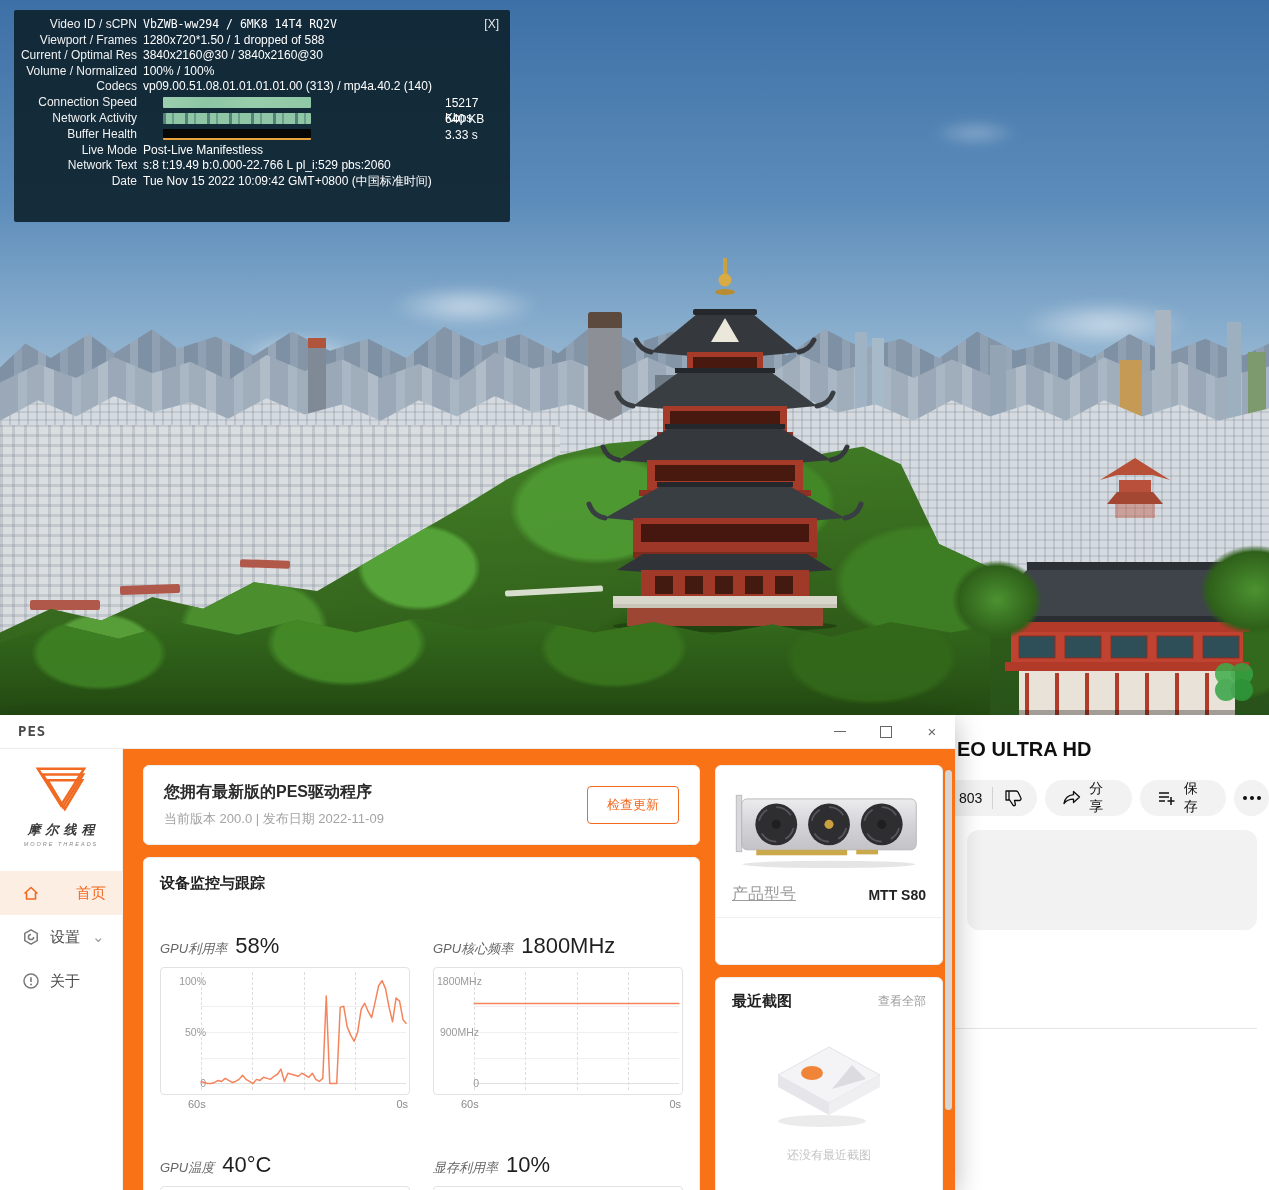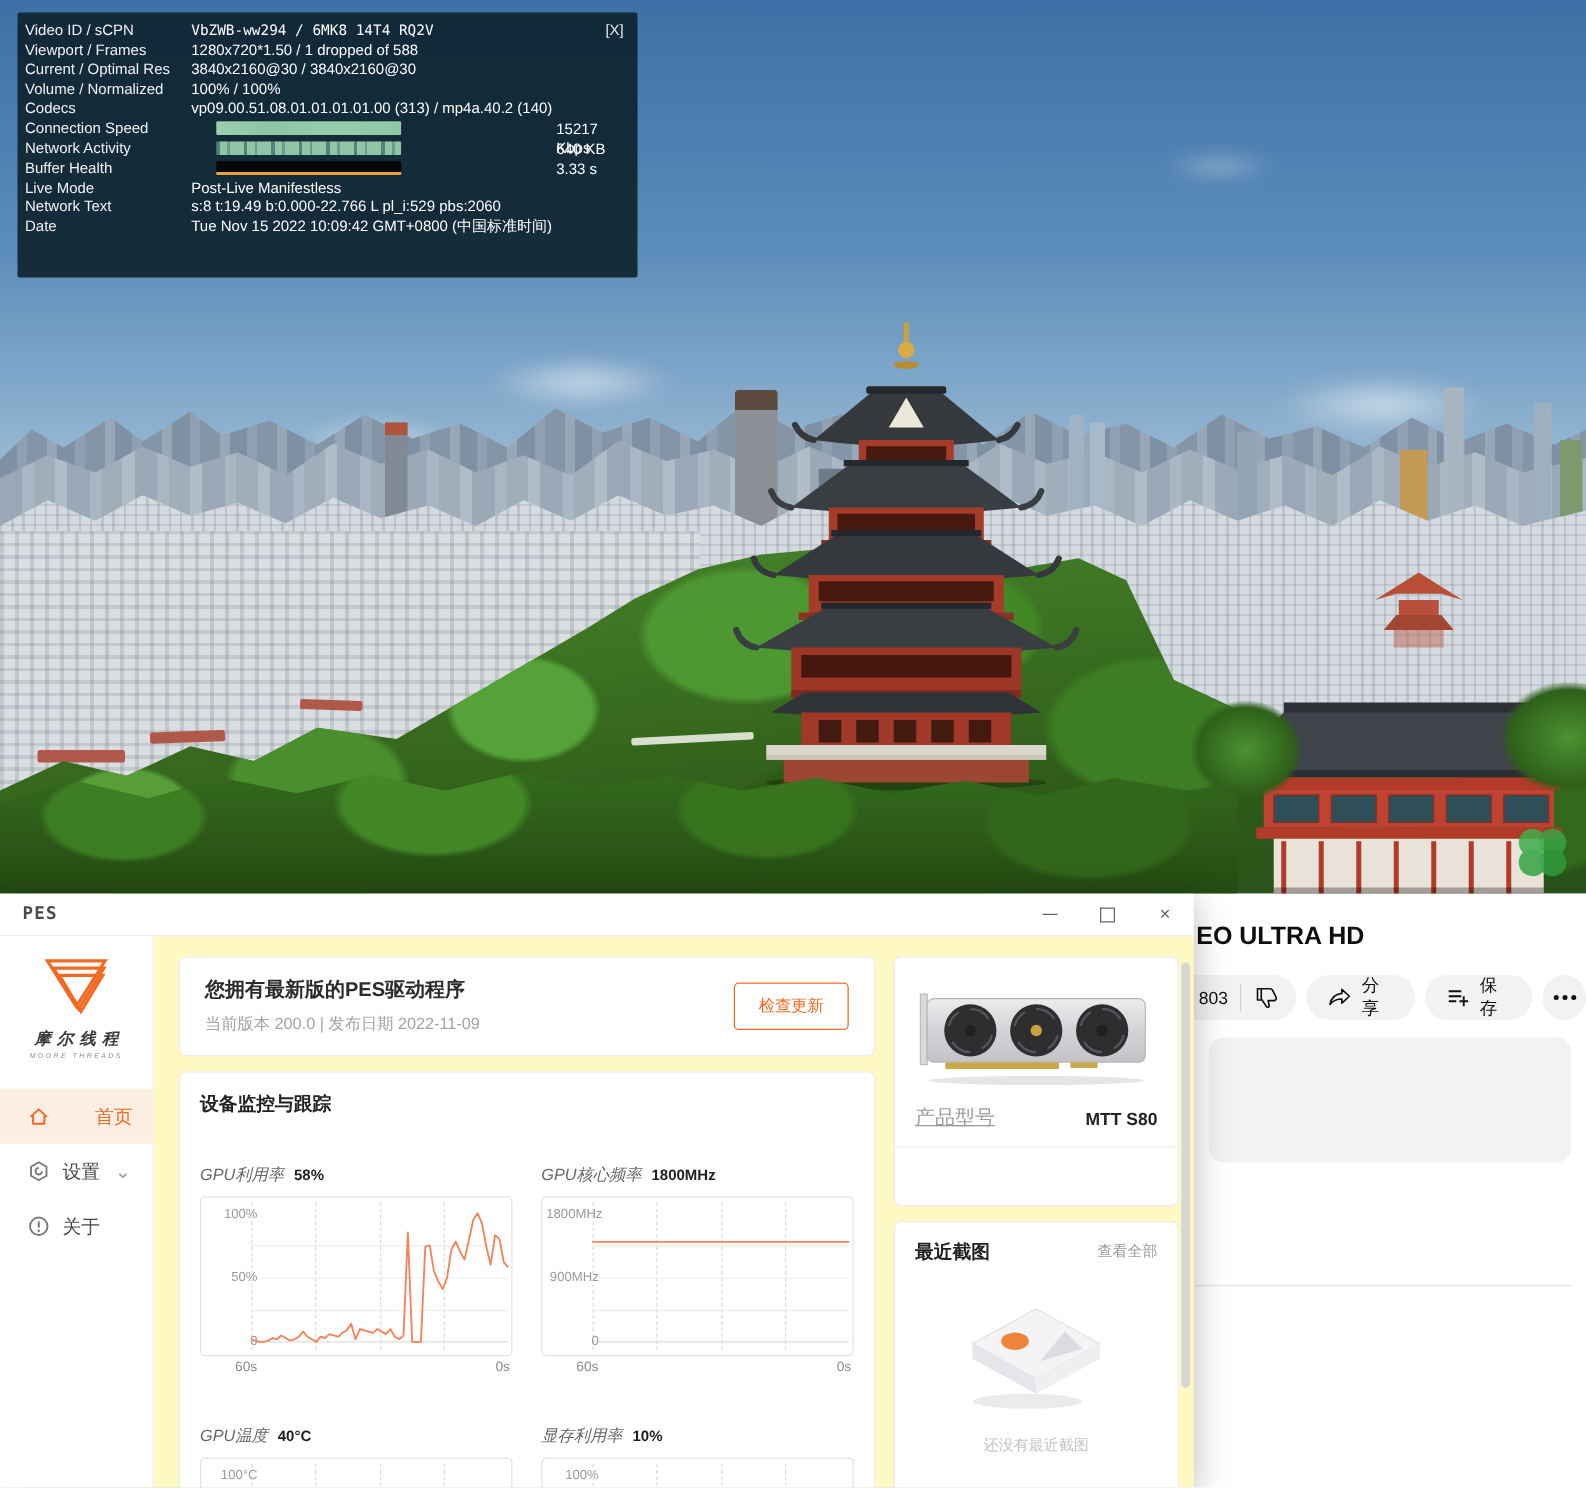--- a/index.html
+++ b/index.html
@@ -57,34 +57,34 @@
   .red-building{left:975px;top:552px;width:300px;height:163px;z-index:4;}
   .mini-pavilion{left:1095px;top:448px;width:80px;height:80px;z-index:2;}
   .watermark{left:1208px;top:658px;width:52px;height:48px;z-index:6;opacity:.85;}
 
   
   .stats-panel{left:14px;top:10px;width:496px;height:212px;z-index:10;
     background:rgba(13,33,44,0.90);border-radius:2px;color:#f1f1f1;
     font-size:12px;line-height:15.5px;padding:7px 10px 6px 6px;box-sizing:border-box;}
   .srow{display:flex;align-items:flex-start;}
   .srow.rel{position:relative;align-items:center;height:16px;gap:20px;}
-  .sl{width:117px;min-width:117px;text-align:left;margin-right:16px;color:#f1f1f1;}
+  .sl{width:117px;min-width:117px;text-align:right;margin-right:6px;color:#f1f1f1;}
   .sv{color:#fff;word-break:break-word;}
   .mono{font-family:"DejaVu Sans Mono",monospace;font-size:11.5px;}
   .sbar{width:148px;height:11px;display:inline-block;border-radius:1px;}
   .bar-speed{background:linear-gradient(90deg,#9ccfae,#8cc6a4 30%,#97cdab 60%,#8fc8a6);
     background-color:#92c9a7;}
   .bar-activity{background:
     repeating-linear-gradient(90deg,rgba(26,56,80,.50) 0 3px,transparent 3px 9px,rgba(26,56,80,.30) 9px 11px,transparent 11px 22px),#8fc7a6;}
   .bar-buffer{background:linear-gradient(0deg,#e8a33d 0 2px,#070707 2px 100%);}
   .bval{position:absolute;left:425px;top:1px;}
   .stats-close{position:absolute;top:7px;right:11px;color:#e8e8e8;font-size:12px;cursor:pointer;}
 
   
-  .pes-window{left:0;top:715px;width:955px;height:475px;background:#fef9c3;z-index:20;
+  .pes-window{left:0;top:715px;width:955px;height:475px;background:#f97316;z-index:20;
     box-shadow:0 6px 26px rgba(0,0,0,.28);overflow:hidden;}
   .titlebar{position:absolute;left:0;top:0;width:955px;height:33px;background:#fff;border-bottom:1px solid #ececec;}
   .app-title{position:absolute;left:18px;top:8px;font-family:"DejaVu Sans Mono",monospace;
     font-weight:700;font-size:14px;letter-spacing:1px;color:#4a4a4a;}
   .winbtn{position:absolute;top:0;width:46px;height:33px;display:flex;align-items:center;justify-content:center;color:#666;cursor:pointer;}
   .winbtn.min{right:92px;} .winbtn.max{right:46px;} .winbtn.cls{right:0;}
   .glyph-min{width:12px;height:0;border-top:1.6px solid #666;display:block;}
   .glyph-max{width:10px;height:10px;border:1.4px solid #666;display:block;}
   .glyph-cls{font-size:15px;line-height:15px;color:#666;}
 
@@ -106,21 +106,21 @@
   .update-title{font-size:16px;font-weight:700;color:#2b2b2b;}
   .update-sub{font-size:13px;color:#a3a3a3;margin-top:7px;}
   .btn-outline{border:1px solid #f26a22;color:#f26a22;background:#fff;border-radius:4px;
     font-size:13px;padding:9px 19px;cursor:pointer;font-family:inherit;}
   .monitor-card{left:20px;top:108px;width:557px;height:560px;padding:16px;}
   .monitor-title{font-size:15px;font-weight:700;color:#222;}
   .charts-grid{display:flex;flex-wrap:wrap;justify-content:space-between;margin-top:12px;}
   .chart-block{width:250px;margin-bottom:14px;}
   .chart-head{display:flex;align-items:baseline;gap:8px;margin-bottom:8px;}
   .chart-label{font-size:13px;color:#666;font-style:italic;}
-  .chart-current{font-size:12px;font-weight:700;color:#1f1f1f;margin-top:28px;}
+  .chart-current{font-size:22px;font-weight:400;color:#1f1f1f;margin-top:28px;}
   .chart-box{position:relative;width:250px;height:128px;border:1px solid #e2e2e2;border-radius:4px;background:#fff;box-sizing:border-box;overflow:hidden;}
   .vg{position:absolute;top:4px;bottom:4px;width:0;border-left:1px dashed #ddd;}
   .hg{position:absolute;left:16%;right:3px;height:0;border-top:1px solid #efefef;}
   .hg0{border-top:1px solid #e0e0e0;}
   .yt-tick{position:absolute;left:3px;width:42px;text-align:right;font-size:10.5px;color:#9a9a9a;transform:translateY(-50%);white-space:nowrap;}
   .yt-0{top:10%;} .yt-1{top:50.8%;} .yt-2{top:91.5%;}
   svg.plot{position:absolute;inset:0;width:100%;height:100%;}
   .chart-x{display:flex;justify-content:space-between;font-size:11px;color:#8a8a8a;padding:3px 2px 0 28px;}
 
   .right-col-card{left:592px;width:228px;}

